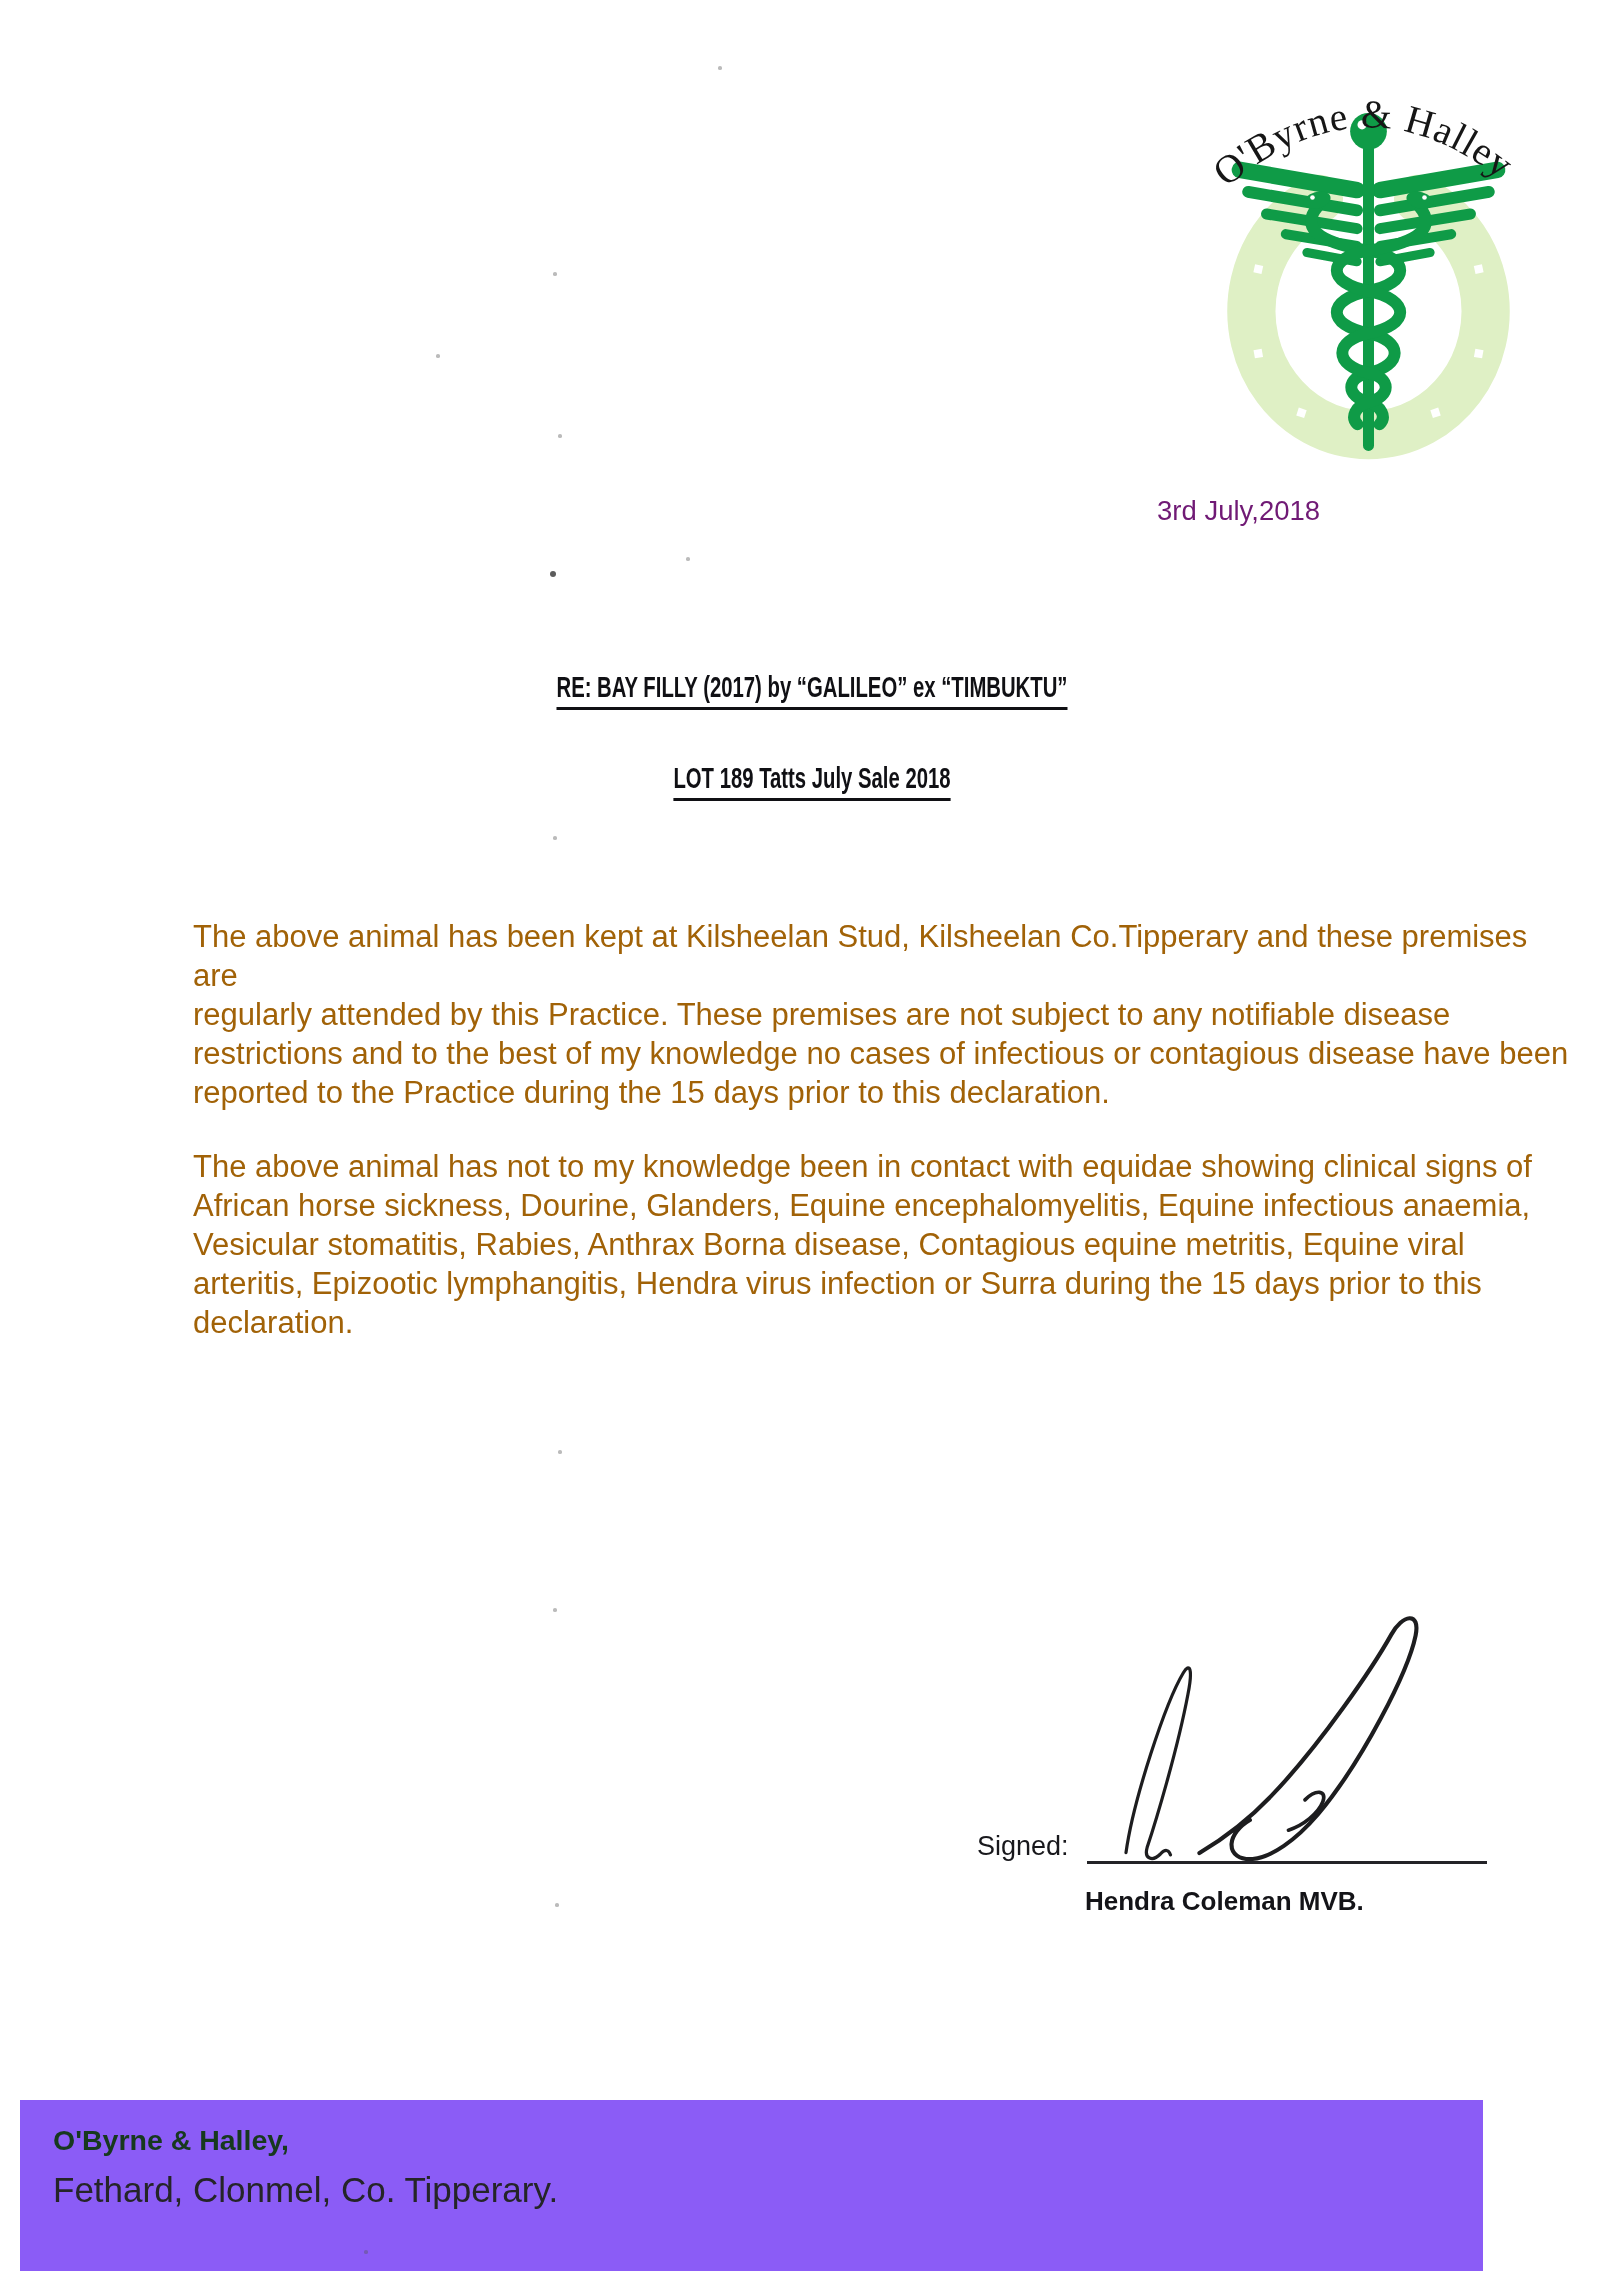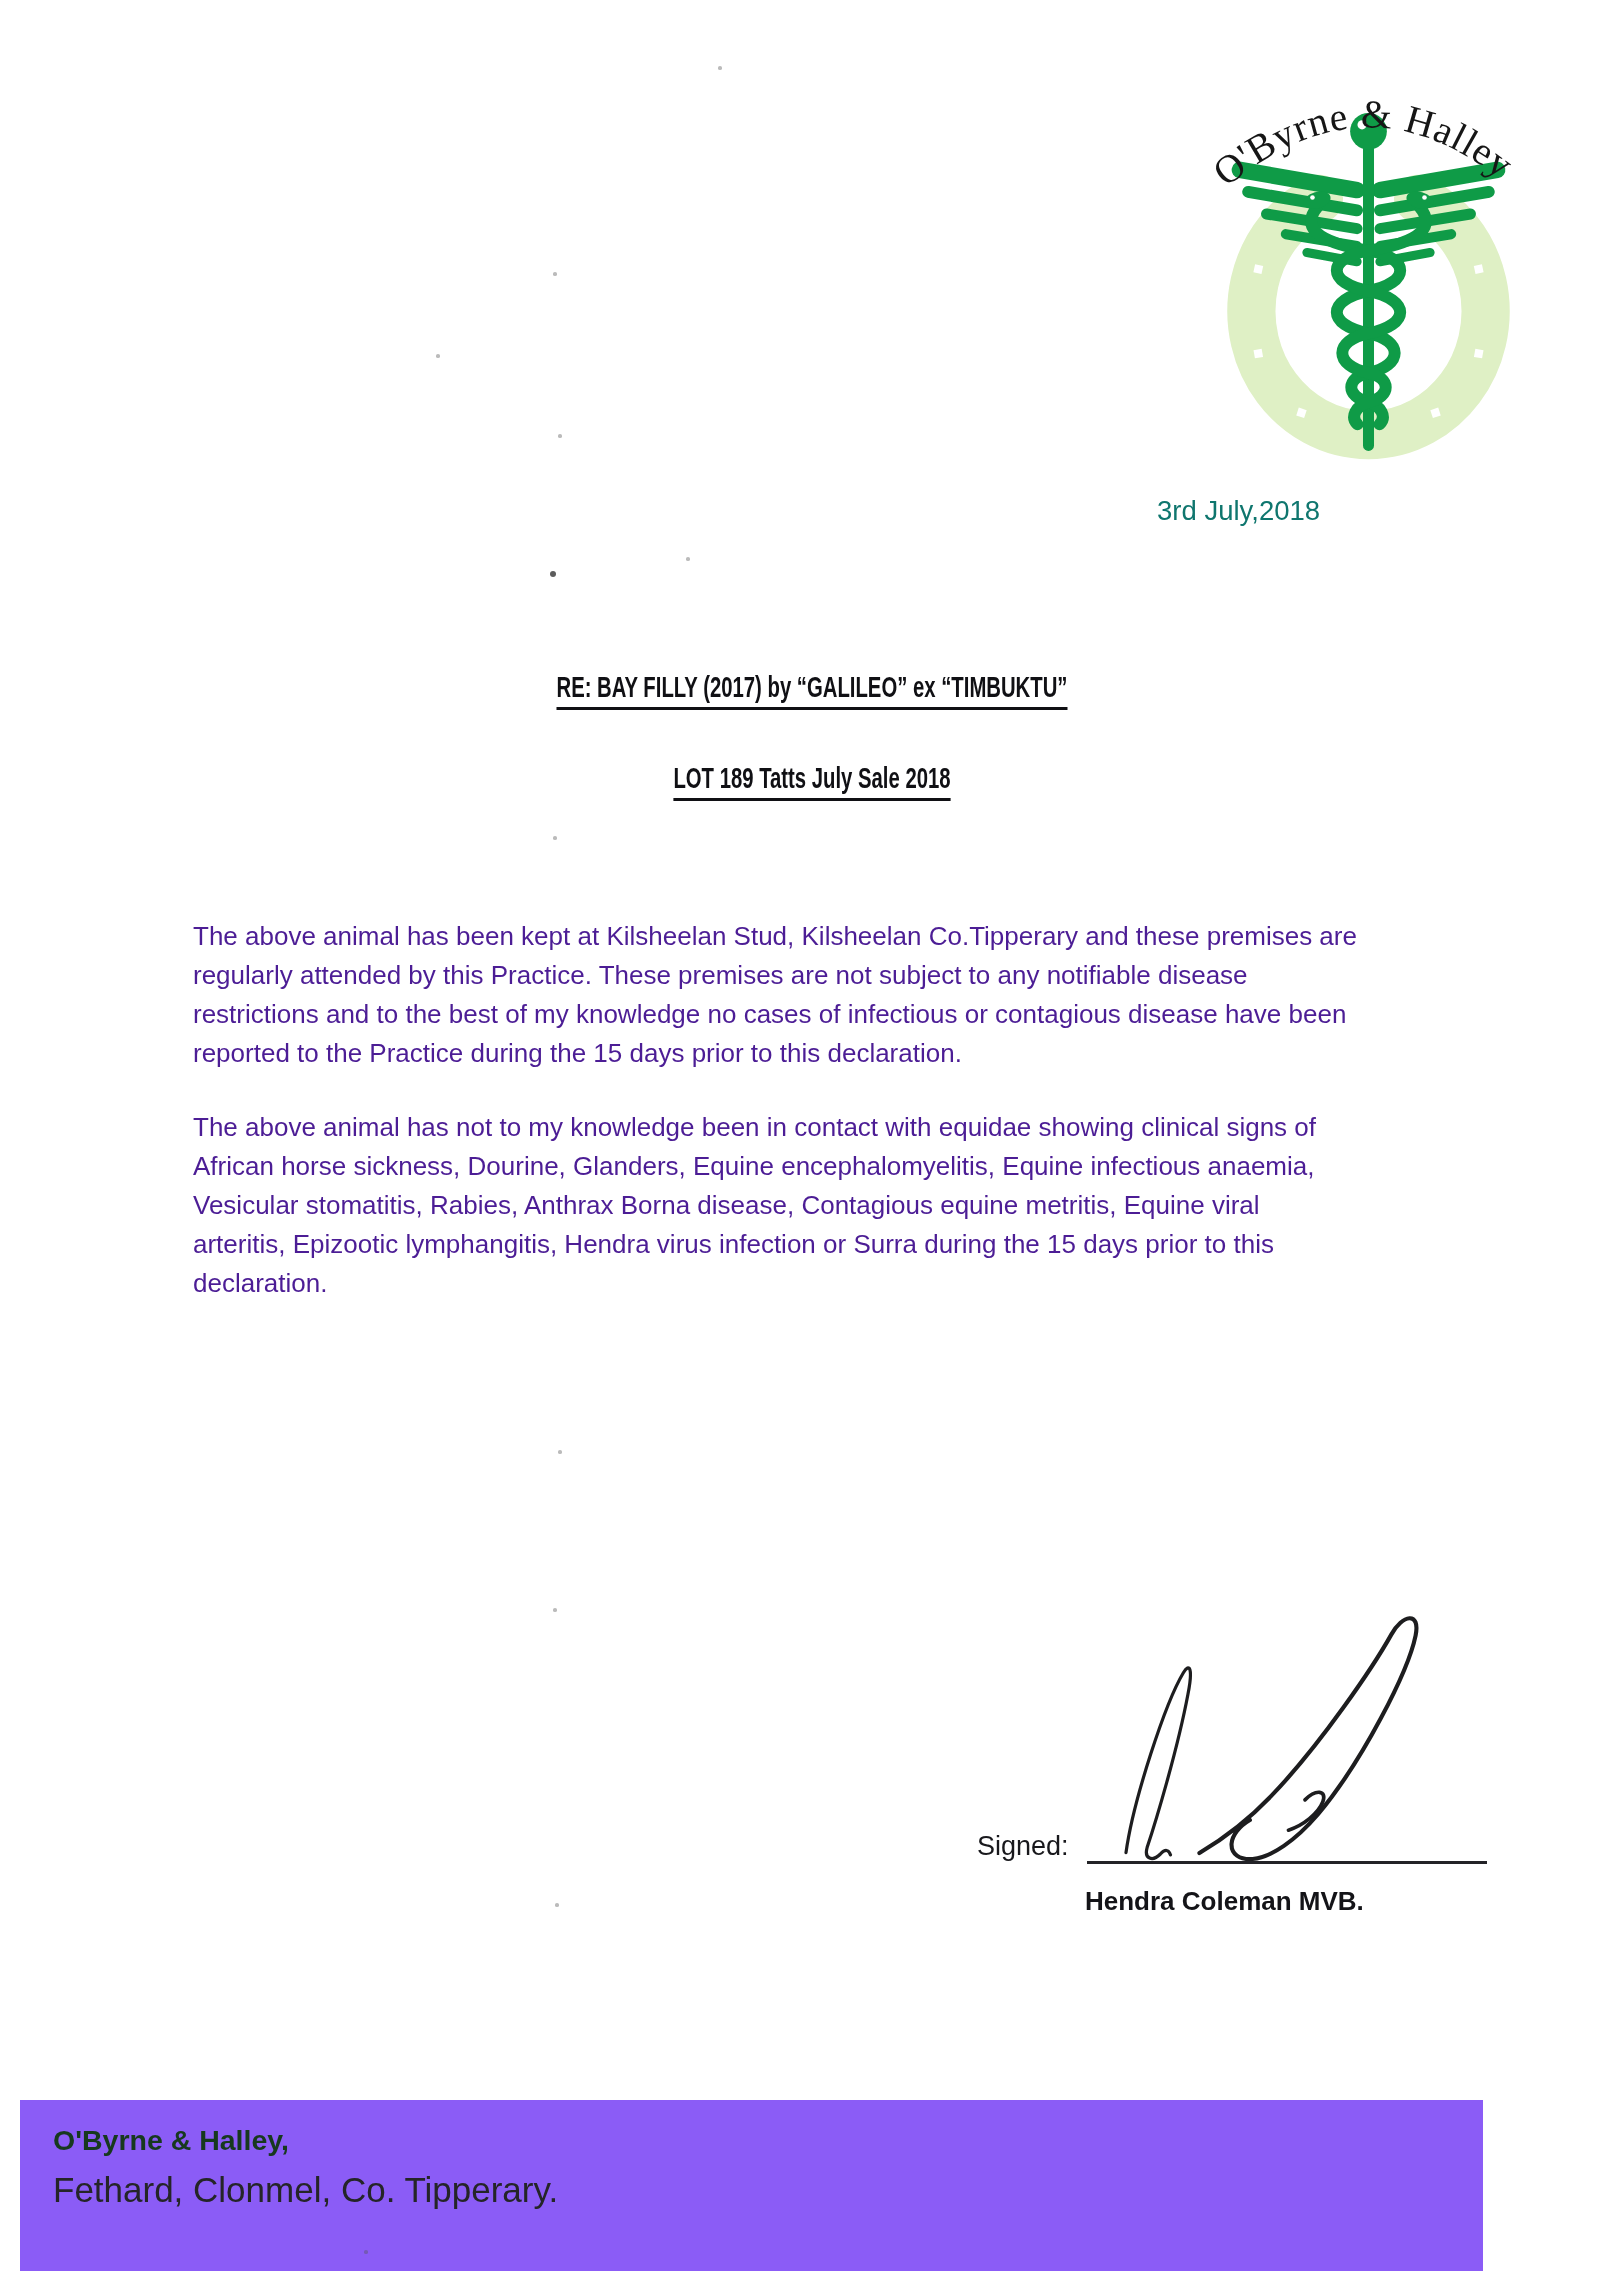--- a/index.html
+++ b/index.html
@@ -5,35 +5,35 @@
   html,body{margin:0;padding:0;}
   body{
     width:1623px;height:2295px;position:relative;background:#ffffff;
     font-family:"Liberation Sans",sans-serif;color:#1c1c1e;overflow:hidden;
   }
 
   
   .logo{position:absolute;left:1194px;top:54px;width:349px;height:409px;}
 
   
-  .date-line{position:absolute;left:1157px;top:495px;font-size:27.5px;color:#0f766e;}
+  .date-line{position:absolute;left:1157px;top:495px;font-size:27.5px;color:#701a75;}
 
   
   .subject{position:absolute;left:0;top:671px;width:1623px;text-align:center;}
   .subject .hline{display:block;}
   .subject .hline + .hline{margin-top:52px;}
   .subject .htxt{
     display:inline-block;font-weight:bold;font-size:29px;color:#101014;
     transform:scaleX(0.70);transform-origin:center;
     border-bottom:3.2px solid #101014;padding-bottom:2.8px;line-height:1.15;
   }
 
   
   .body-text{position:absolute;left:193px;top:917px;width:1377px;
-    font-size:26px;line-height:39px;color:#4c1d95;}
+    font-size:31px;line-height:39px;color:#a16207;}
   .body-text p{margin:0;white-space:pre-line;}
   .body-text p + p{margin-top:35px;}
 
   
   .signed-label{position:absolute;left:977px;top:1831px;font-size:27px;color:#18181c;}
   .sig-svg{position:absolute;left:1070px;top:1584px;width:436px;height:294px;}
   .sig-rule{position:absolute;left:1087px;top:1861px;width:400px;height:3.2px;background:#232327;}
   .sig-name{position:absolute;left:1085px;top:1886px;font-size:26px;font-weight:bold;color:#141418;}
 
   

